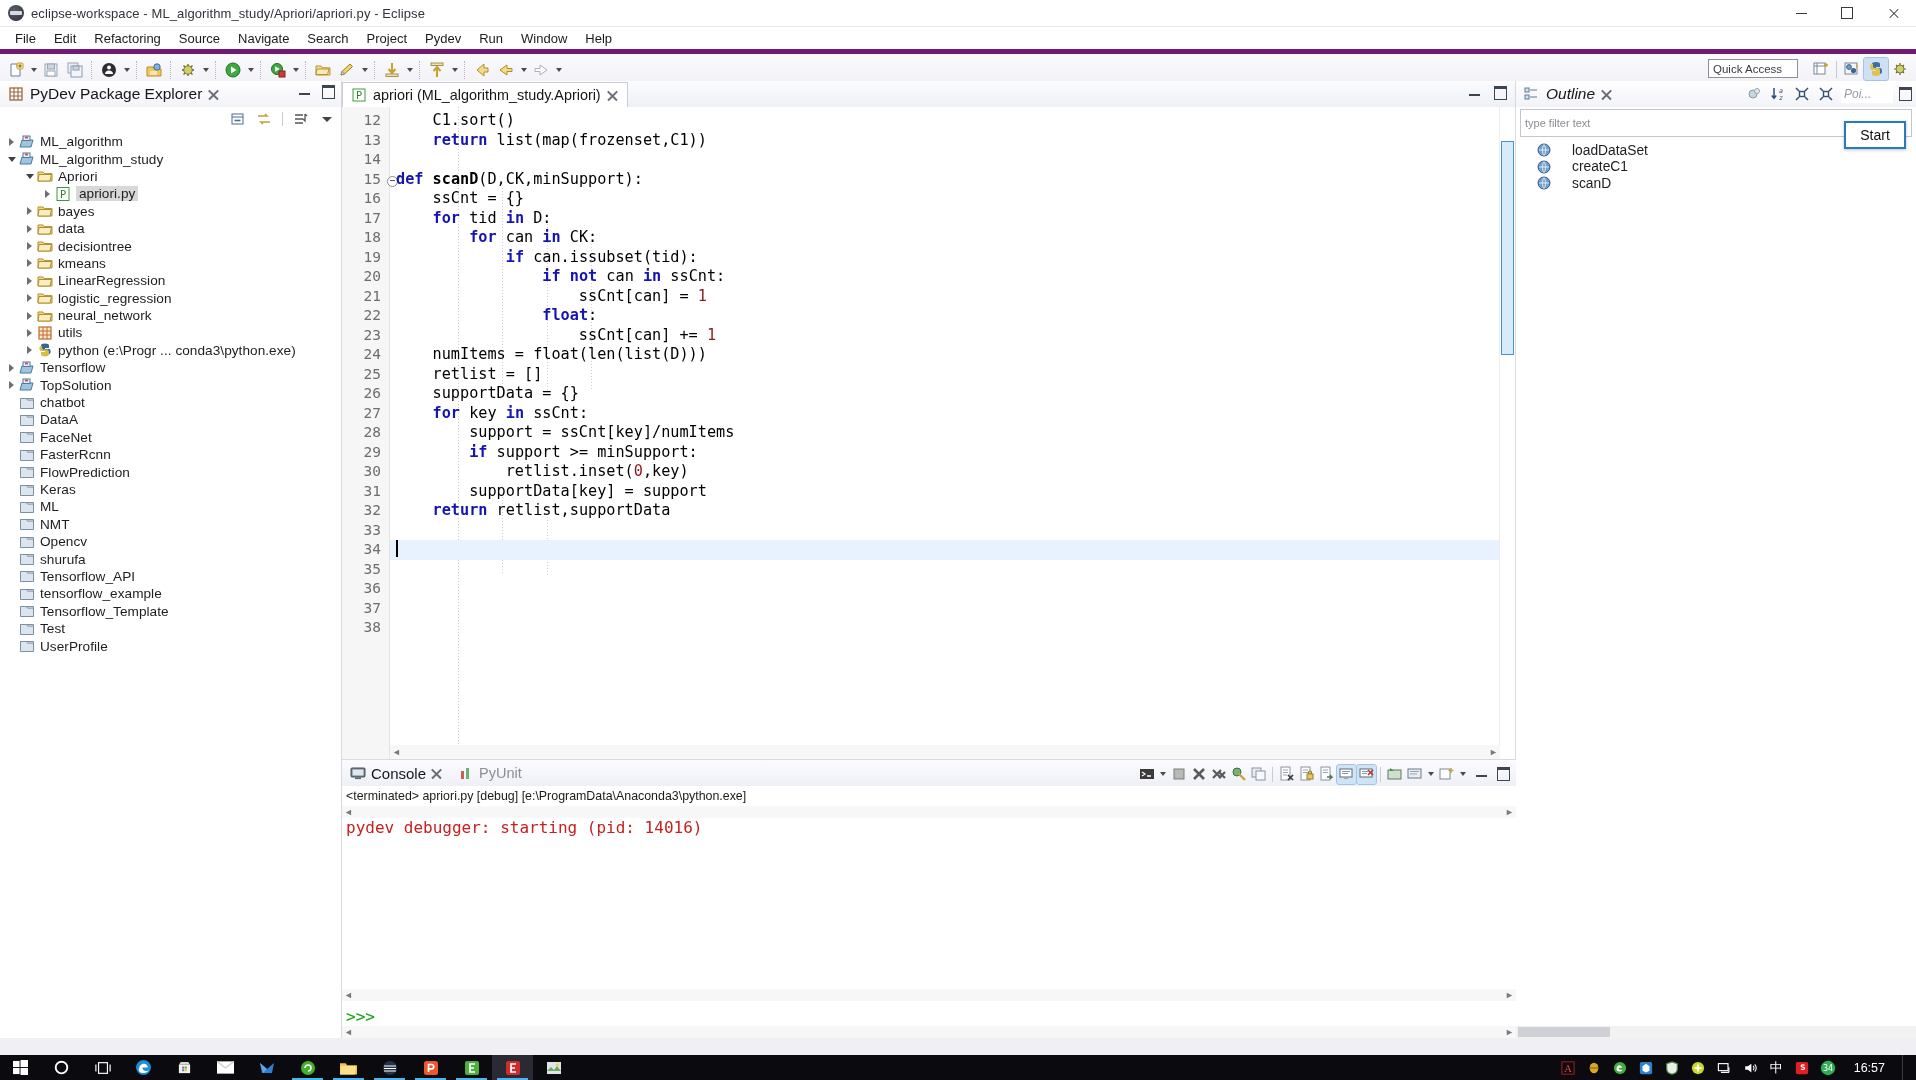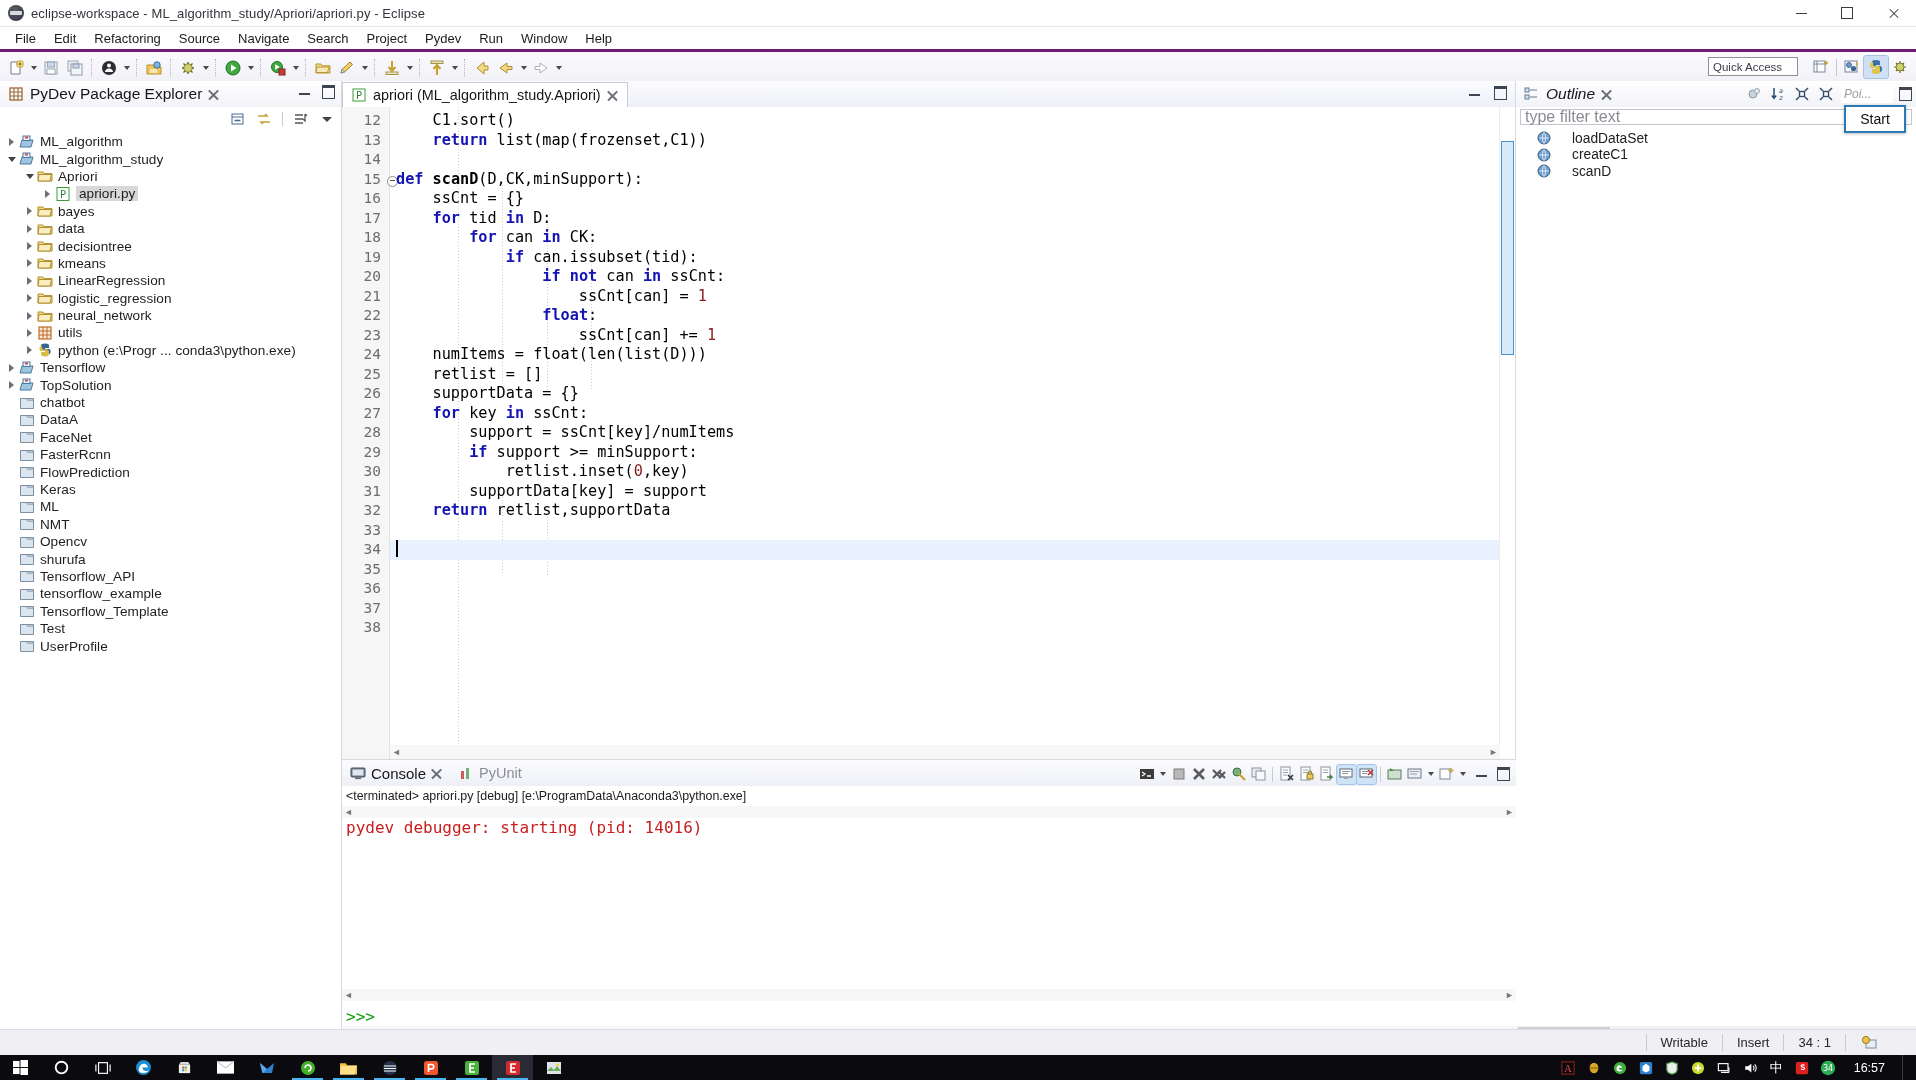--- a/index.html
+++ b/index.html
@@ -37,21 +37,21 @@
   .wb-close{position:relative;width:11px;height:11px;}
   .wb-close:before,.wb-close:after{
     content:"";position:absolute;left:0;top:5px;width:12px;height:1px;background:#3a3a3a;
   }
   .wb-close:before{transform:rotate(45deg);}
   .wb-close:after{transform:rotate(-45deg);}
 
   
   .menubar{
     height:22px;background:#ffffff;display:flex;align-items:center;
-    padding-left:6px;border-bottom:3px solid #701a75;
+    padding-left:6px;border-bottom:5px solid #701a75;
   }
   .menu-item{
     font-size:13px;color:#1b1b1b;padding:2px 9px;cursor:default;
     white-space:nowrap;
   }
 
   
   .toolbar{
     height:31px;
     background:linear-gradient(#fbfbfe,#f0f0f6);
@@ -245,32 +245,32 @@
   .ol-tabbar{height:26px;display:flex;position:relative;
     background:linear-gradient(#ffffff,#f2f3f8);font-style:italic;}
   .ol-tools{position:absolute;right:4px;top:4px;display:flex;align-items:center;gap:6px;}
   .olt{width:18px;height:18px;display:flex;align-items:center;justify-content:center;}
   .ol-poi{
     width:52px;height:18px;border:none;background:#fff;font-size:12px;color:#9a9aa2;
     display:flex;align-items:center;padding-left:3px;box-sizing:border-box;
     position:relative;
   }
   .ol-filter{
-    margin:2px 4px 0 4px;height:16px;border:1px solid #c5c5cf;background:#fff;
-    font-size:16px;color:#8b8b93;display:flex;align-items:center;padding-left:4px;
+    margin:2px 4px 0 4px;height:28px;border:1px solid #c5c5cf;background:#fff;
+    font-size:11px;color:#8b8b93;display:flex;align-items:center;padding-left:4px;
     box-sizing:border-box;
   }
   .ol-tree{flex:1;padding-top:5px;font-size:13.8px;color:#1d1d22;}
   .ol-row{height:16.6px;display:flex;align-items:center;padding-left:20px;gap:20px;}
   .ol-scroll{height:12px;background:#f2f2f2;position:relative;margin-top:auto;}
   .ol-sthumb{position:absolute;left:2px;top:1px;width:92px;height:10px;background:#cfcfd6;}
 
   
   .start-tip{
-    position:absolute;right:10px;top:24px;z-index:40;
+    position:absolute;right:10px;top:40px;z-index:40;
     width:58px;height:24px;background:#fff;border:2px solid #2a7ab5;
     display:flex;align-items:center;justify-content:center;
     font-size:14px;color:#111;box-shadow:0 1px 3px rgba(0,0,0,.25);
   }
 
   
   .statusbar{
     position:absolute;left:0;right:0;bottom:25px;height:25px;
     background:#f0f0f4;border-top:1px solid #dcdce4;
     display:flex;align-items:center;font-size:13px;color:#26262c;
@@ -1193,35 +1193,20 @@
           </div>
         </div>
       <div class="ol-scroll">
         <div class="ol-sthumb"></div>
       </div>
 
       <div class="start-tip">Start</div>
     </div>
   </div>
 
-  <div class="statusbar">
-    <div class="sb-left"></div>
-    <div class="sb-cell">Writable</div>
-    <div class="sb-cell">Insert</div>
-    <div class="sb-cell">34 : 1</div>
-    <div class="sb-cell" style="border-left:1px solid #c9c9d2;">
-      <span class="sb-icon">
-        <svg class="ico" viewBox="0 0 16 16">
-            <rect x="5" y="5" width="10" height="8" fill="#e7eef6" stroke="#7c8b9b"></rect>
-            <circle cx="5" cy="5" r="3.6" fill="#e8c24a" stroke="#9a7d1c"></circle>
-          </svg>
-      </span>
-    </div>
-    <div style="width:24px;"></div>
-  </div>
 
   <div class="taskbar">
     <div class="tbtn">
       <svg width="15" height="15" viewBox="0 0 16 16">
           <rect x="0" y="1" width="7" height="6.5" fill="#fff"></rect>
           <rect x="8" y="0" width="8" height="7.5" fill="#fff"></rect>
           <rect x="0" y="8.5" width="7" height="6.5" fill="#fff"></rect>
           <rect x="8" y="8.5" width="8" height="7.5" fill="#fff"></rect>
         </svg>
     </div>

